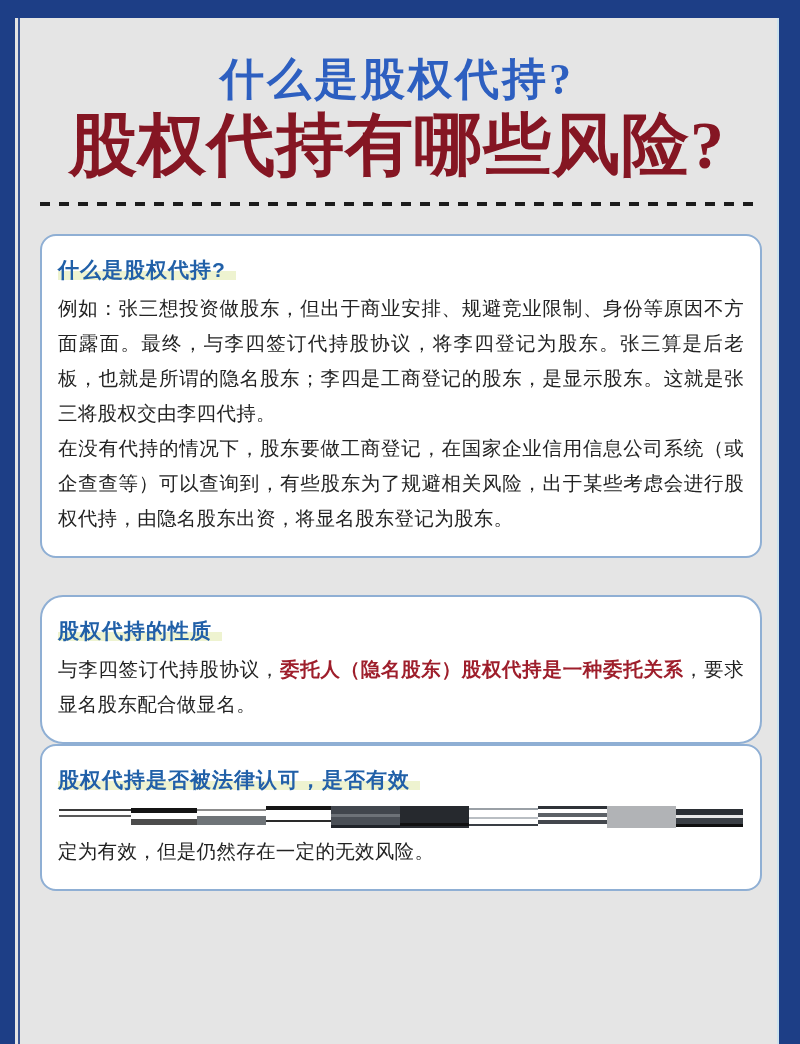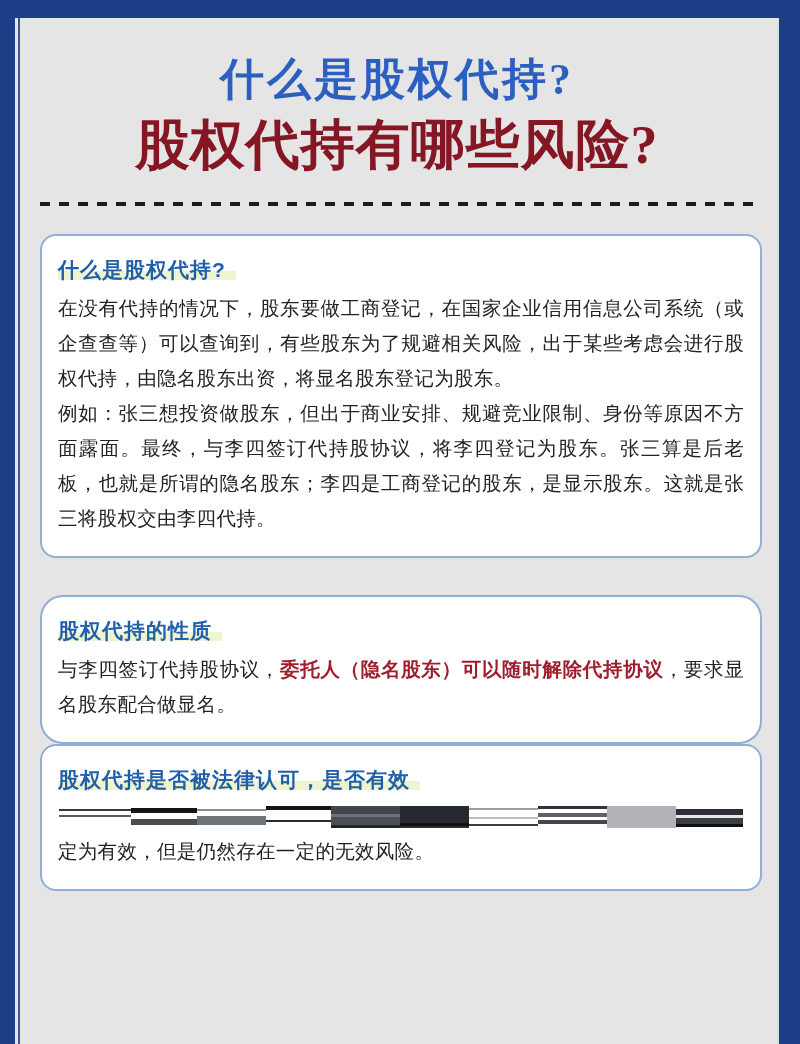--- a/index.html
+++ b/index.html
@@ -18,21 +18,21 @@
   .inner-light{position:absolute;right:0;top:0;bottom:0;width:2px;background:#cde3ee;}
 
   .title-block{padding-top:36px;text-align:center;}
   .title-line1{
     font-family:"Liberation Serif","DejaVu Serif",serif;
     font-weight:700;font-size:44px;line-height:52px;letter-spacing:3px;
     color:var(--title-blue,#2d5fc0);
   }
   .title-line2{
     font-family:"Liberation Serif","DejaVu Serif",serif;
-    font-weight:700;font-size:54px;line-height:62px;letter-spacing:1px;
+    font-weight:700;font-size:68px;line-height:62px;letter-spacing:1px;
     margin-top:8px;color:var(--title-red,#851623);
   }
   .dashed-divider{
     height:4px;margin:26px 22px 0 25px;
     background:repeating-linear-gradient(90deg,var(--divider,#1c1c1c) 0 10px,transparent 10px 19px);
   }
 
   .card{
     box-sizing:border-box;width:722px;margin-left:25px;
     border:2px solid var(--card-border,#8fafd4);border-radius:16px;
@@ -79,29 +79,29 @@
   <div class="title-block">
     <div class="title-line1">什么是股权代持?</div>
     <div class="title-line2">股权代持有哪些风险?</div>
   </div>
 
   <div class="dashed-divider"></div>
 
   <section class="card c1">
     <h2><span class="hl">什么是股权代持?</span></h2>
     <p class="body-text">
+      <span class="para">例如：张三想投资做股东，但出于商业安排、规避竞业限制、身份等原因不方面露面。最终，与李四签订代持股协议，将李四登记为股东。张三算是后老板，也就是所谓的隐名股东；李四是工商登记的股东，是显示股东。这就是张三将股权交由李四代持。</span>
       <span class="para">在没有代持的情况下，股东要做工商登记，在国家企业信用信息公司系统（或企查查等）可以查询到，有些股东为了规避相关风险，出于某些考虑会进行股权代持，由隐名股东出资，将显名股东登记为股东。</span>
-      <span class="para">例如：张三想投资做股东，但出于商业安排、规避竞业限制、身份等原因不方面露面。最终，与李四签订代持股协议，将李四登记为股东。张三算是后老板，也就是所谓的隐名股东；李四是工商登记的股东，是显示股东。这就是张三将股权交由李四代持。</span>
     </p>
   </section>
 
   <section class="card c2">
     <h2><span class="hl">股权代持的性质</span></h2>
     <p class="body-text">
-      <span>与李四签订代持股协议，</span><span class="em-red">委托人（隐名股东）可以随时解除代持协议</span><span>，要求显名股东配合做显名。</span>
+      <span>与李四签订代持股协议，</span><span class="em-red">委托人（隐名股东）股权代持是一种委托关系</span><span>，要求显名股东配合做显名。</span>
     </p>
   </section>
 
   <section class="card c3">
     <h2><span class="hl">股权代持是否被法律认可，是否有效</span></h2>
     <div class="glitch">
       <i class="g1"></i>
         <i class="g2"></i>
         <i class="g3"></i>
         <i class="g4"></i>

